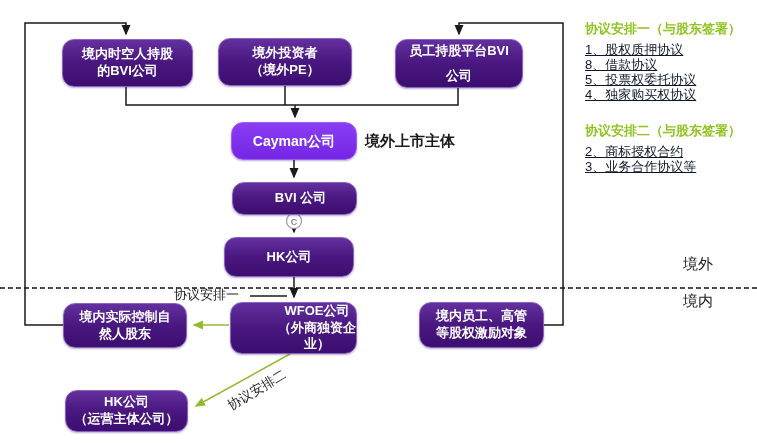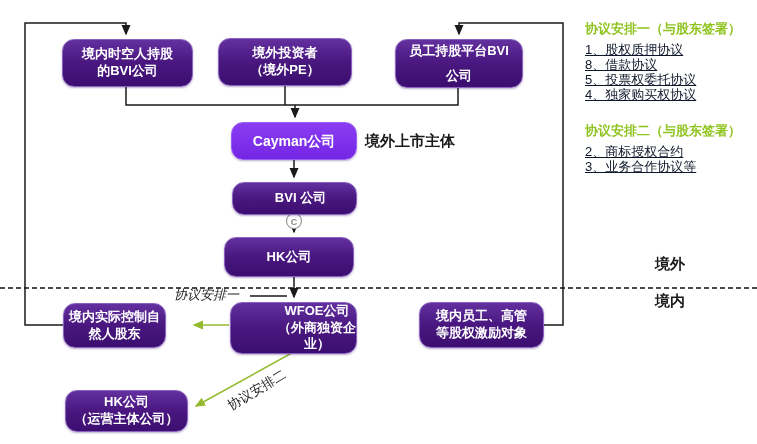--- a/index.html
+++ b/index.html
@@ -15,21 +15,21 @@
     border:1px solid #8a63c0;border-radius:12px;box-sizing:border-box;
     box-shadow:0 1px 2px rgba(60,20,110,.35);
     z-index:2;
   }
   .box.bright{
     background:linear-gradient(180deg,#8a3df2 0%,#7426e4 100%);
     border:1px solid #9a5ef5;font-size:14px;
   }
   .flabel{position:absolute;color:#1a1a1a;z-index:3;white-space:nowrap;}
   .listing{font-size:15px;font-weight:bold;}
-  .region{font-size:15px;font-weight:700;}
+  .region{font-size:15px;font-weight:400;margin-left:28px;}
   .arr-label{font-size:13px;font-weight:500;}
   .arr-label.rot{transform:rotate(-31deg);transform-origin:center;width:90px;text-align:center;}
   .panel{position:absolute;left:585px;width:170px;z-index:3;}
   .panel h3{margin:0 0 5px 0;font-size:13px;font-weight:bold;color:#8fc31f;line-height:15px;font-family:Liberation Mono, monospace;}
   .panel ul{margin:0;padding:0;list-style:none;}
   .panel li{font-size:13px;line-height:15px;color:#0f172a;text-decoration:underline;}
   svg text.wm{font-size:9px;fill:#8a8a8a;font-weight:bold;}
 </style>
 </head>
 <body>
@@ -91,21 +91,21 @@
   </div>
 
   <div class="box" style="left:232px;top:182px;width:125px;height:33px;padding-left:12px;">
     <span>BVI 公司</span>
   </div>
 
   <div class="box" style="left:224px;top:237px;width:130px;height:40px;">
     <span>HK公司</span>
   </div>
 
-  <div class="box" style="left:63px;top:303px;width:103px;height:45px;">
+  <div class="box" style="left:63px;top:303px;width:124px;height:45px;">
     <span>境内实际控制自</span>
     <span>然人股东</span>
   </div>
 
   <div class="box" style="left:230px;top:302px;width:127px;height:52px;padding-left:47px;">
     <span>WFOE公司</span>
     <span>（外商独资企业）</span>
   </div>
 
   <div class="box" style="left:395px;top:302px;width:125px;height:46px;margin-left:24px;">
@@ -114,21 +114,21 @@
   </div>
 
   <div class="box" style="left:65px;top:390px;width:123px;height:42px;">
     <span>HK公司</span>
     <span>（运营主体公司）</span>
   </div>
 
   <div class="flabel listing" style="left:365px;top:132px;">境外上市主体</div>
   <div class="flabel region" style="left:655px;top:255px;">境外</div>
   <div class="flabel region" style="left:655px;top:292px;">境内</div>
-  <div class="flabel arr-label" style="left:174px;top:286px;font-style:italic;">协议安排一</div>
+  <div class="flabel arr-label" style="left:174px;top:286px;">协议安排一</div>
   <div class="flabel arr-label rot" style="left:212px;top:381px;">协议安排二</div>
 
   <div class="panel" style="top:22px;">
     <h3>协议安排一（与股东签署）</h3>
     <ul>
       <li>1、股权质押协议</li>
       <li>8、借款协议</li>
       <li>5、投票权委托协议</li>
       <li>4、独家购买权协议</li>
     </ul>

